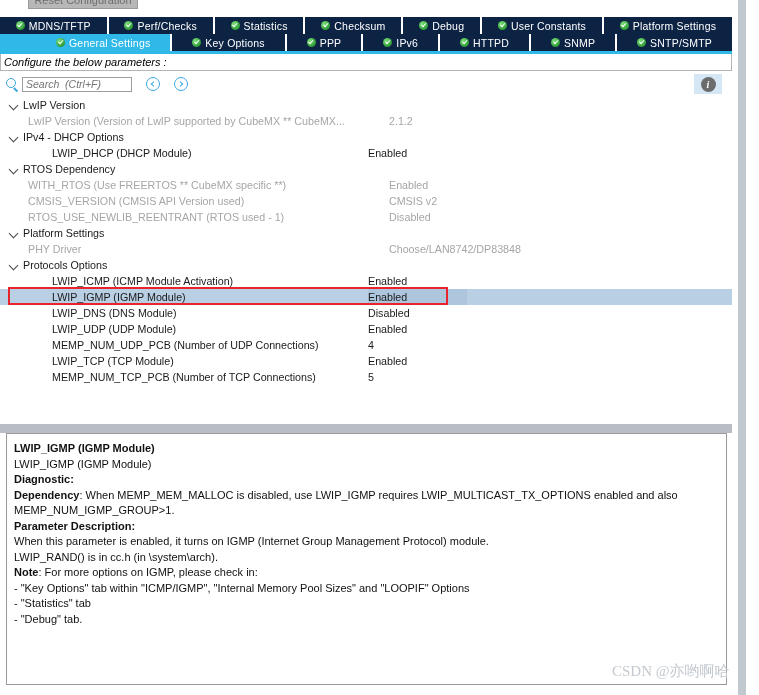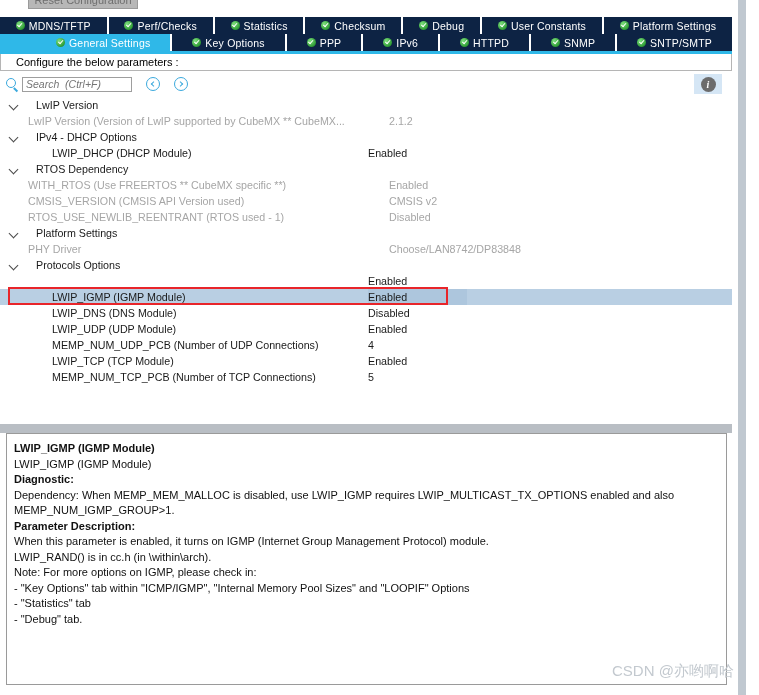--- a/index.html
+++ b/index.html
@@ -92,21 +92,22 @@
     position: absolute;
     left: 0; top: 54px;
     width: 732px; height: 17px;
     border: 1px solid #b5b5b5;
     border-top: none;
     background: #ffffff;
     font-size: 11px;
     color: #000000;
     display: flex;
     align-items: center;
-    padding-left: 15px;
+    padding-left: 3px;
+    font-style: italic;
   }
 
   
   .toolbar {
     position: absolute;
     left: 0; top: 72px;
     width: 732px; height: 24px;
     background: #ffffff;
     display: flex;
     align-items: center;
@@ -219,21 +220,21 @@
     left: 1.5px; top: 5px;
     width: 6px; height: 6px;
     border: solid #4a4a4a;
     border-width: 0 1.4px 1.4px 0;
     transform: rotate(45deg);
   }
   .row-label {
     flex: 0 0 auto;
   }
   .row.group .row-label {
-    margin-left: 16px;
+    margin-left: 3px;
     color: #1a1a1a;
   }
   .row.param .row-label {
     margin-left: 52px;
     color: #1a1a1a;
   }
   .row.param.dim .row-label { color: #a6a6a6; margin-left: 28px; }
   .row-value {
     position: absolute;
     left: 368px;
@@ -277,21 +278,21 @@
     padding: 7px 8px 0 7px;
     overflow: hidden;
   }
   .desc-line {
     font-size: 11px;
     color: #111111;
     line-height: 15.5px;
     white-space: nowrap;
   }
   .desc-line.bold { font-weight: bold; }
-  .desc-line .lead { font-weight: normal; }
+  .desc-line .lead { font-weight: bold; }
 
   
   .edge-gap {
     position: absolute;
     left: 732px; top: 0;
     width: 6px; height: 695px;
     background: #ffffff;
   }
   .edge-bar {
     position: absolute;
@@ -307,21 +308,21 @@
   }
 
   
   .watermark {
     position: absolute;
     left: 612px; top: 662px;
     font-size: 15px;
     color: #c3c9cf;
     white-space: nowrap;
     z-index: 20;
-    font-family: Liberation Sans, sans-serif;
+    font-family: Liberation Serif, serif;
   }
 </style>
 </head>
 <body>
 
 <div id="root">
 
   <div class="reset-btn">Reset Configuration</div>
 
   <div class="tabbar row1" id="tabrow1">
@@ -444,20 +445,21 @@
       </div>
       <div class="row param dim">
         <span class="row-label">PHY Driver</span>
         <span class="row-value">Choose/LAN8742/DP83848</span>
       </div>
       <div class="row group">
         <span class="chev"></span>
         <span class="row-label">Protocols Options</span>
       </div>
       <div class="row param">
+        <span class="row-label">LWIP_ICMP (ICMP Module Activation)</span>
         <span class="row-value">Enabled</span>
       </div>
       <div class="row param selected">
         <span class="row-label">LWIP_IGMP (IGMP Module)</span>
         <span class="row-value">Enabled</span>
       </div>
       <div class="row param">
         <span class="row-label">LWIP_DNS (DNS Module)</span>
         <span class="row-value">Disabled</span>
       </div>
@@ -483,21 +485,21 @@
   <div class="sep-band"></div>
 
   <div class="desc-panel" id="descpanel">
       <div class="desc-line bold"><span>LWIP_IGMP (IGMP Module)</span></div>
       <div class="desc-line"><span>LWIP_IGMP (IGMP Module)</span></div>
       <div class="desc-line bold"><span>Diagnostic:</span></div>
       <div class="desc-line"><span class="lead">Dependency</span><span>: When MEMP_MEM_MALLOC is disabled, use LWIP_IGMP requires LWIP_MULTICAST_TX_OPTIONS enabled and also</span></div>
       <div class="desc-line"><span>MEMP_NUM_IGMP_GROUP&gt;1.</span></div>
       <div class="desc-line bold"><span>Parameter Description:</span></div>
       <div class="desc-line"><span>When this parameter is enabled, it turns on IGMP (Internet Group Management Protocol) module.</span></div>
-      <div class="desc-line"><span>LWIP_RAND() is in cc.h (in \within\arch).</span></div>
+      <div class="desc-line"><span>LWIP_RAND() is in cc.h (in \system\arch).</span></div>
       <div class="desc-line"><span class="lead">Note</span><span>: For more options on IGMP, please check in:</span></div>
       <div class="desc-line"><span>- "Key Options" tab within "ICMP/IGMP", "Internal Memory Pool Sizes" and "LOOPIF" Options</span></div>
       <div class="desc-line"><span>- "Statistics" tab</span></div>
       <div class="desc-line"><span>- "Debug" tab.</span></div>
     </div>
 
   <div class="edge-gap"></div>
   <div class="edge-bar"></div>
   <div class="edge-right"></div>
 

